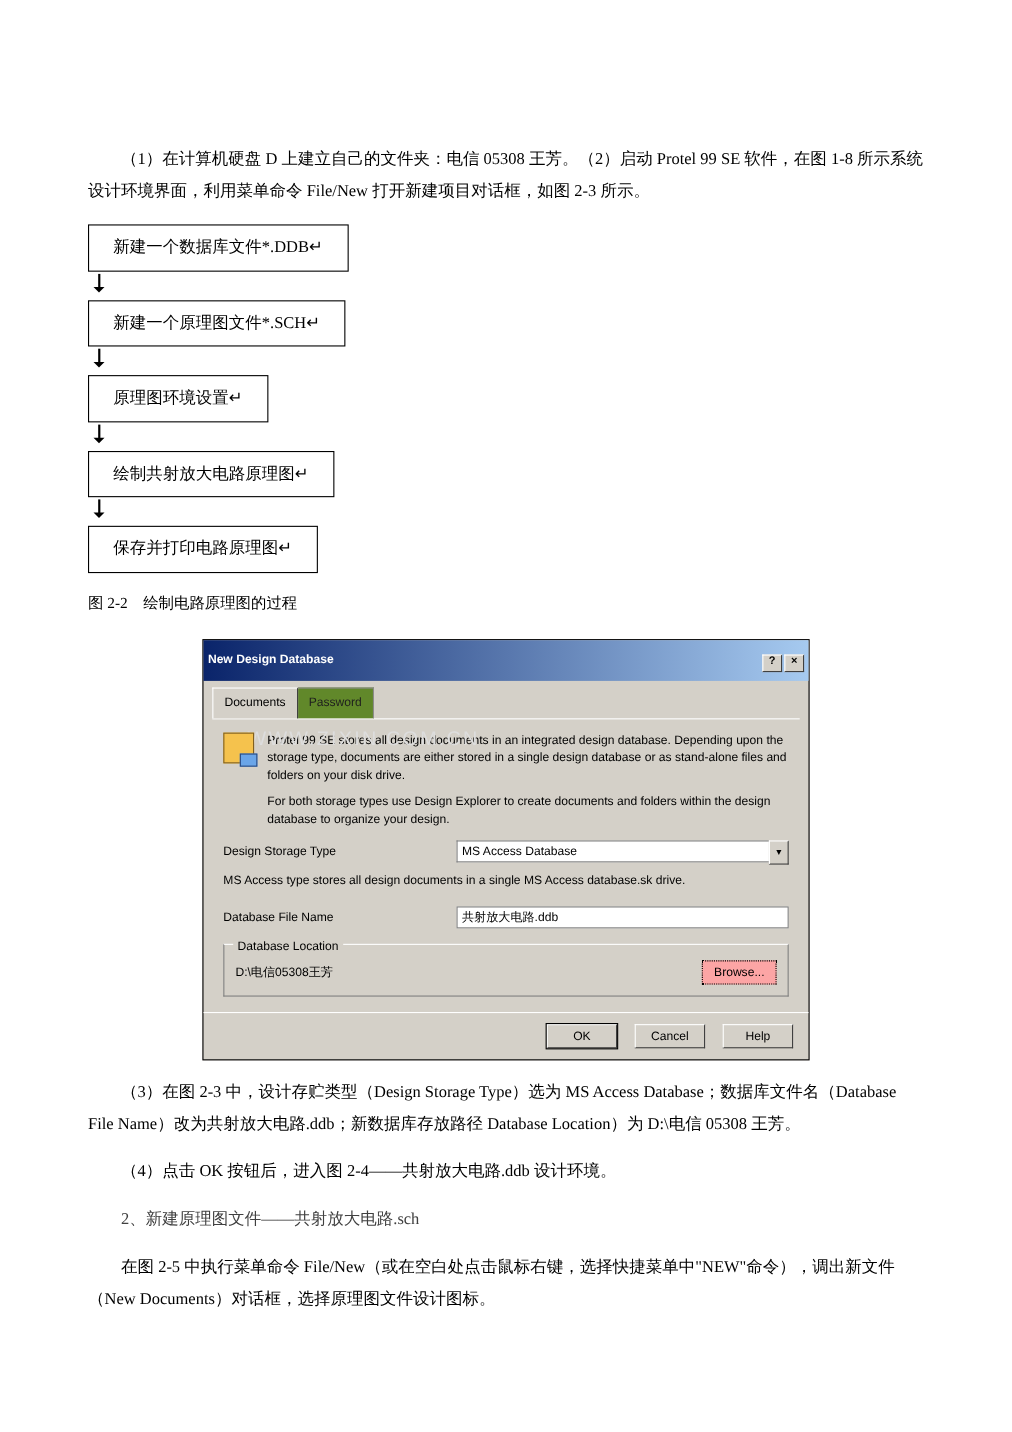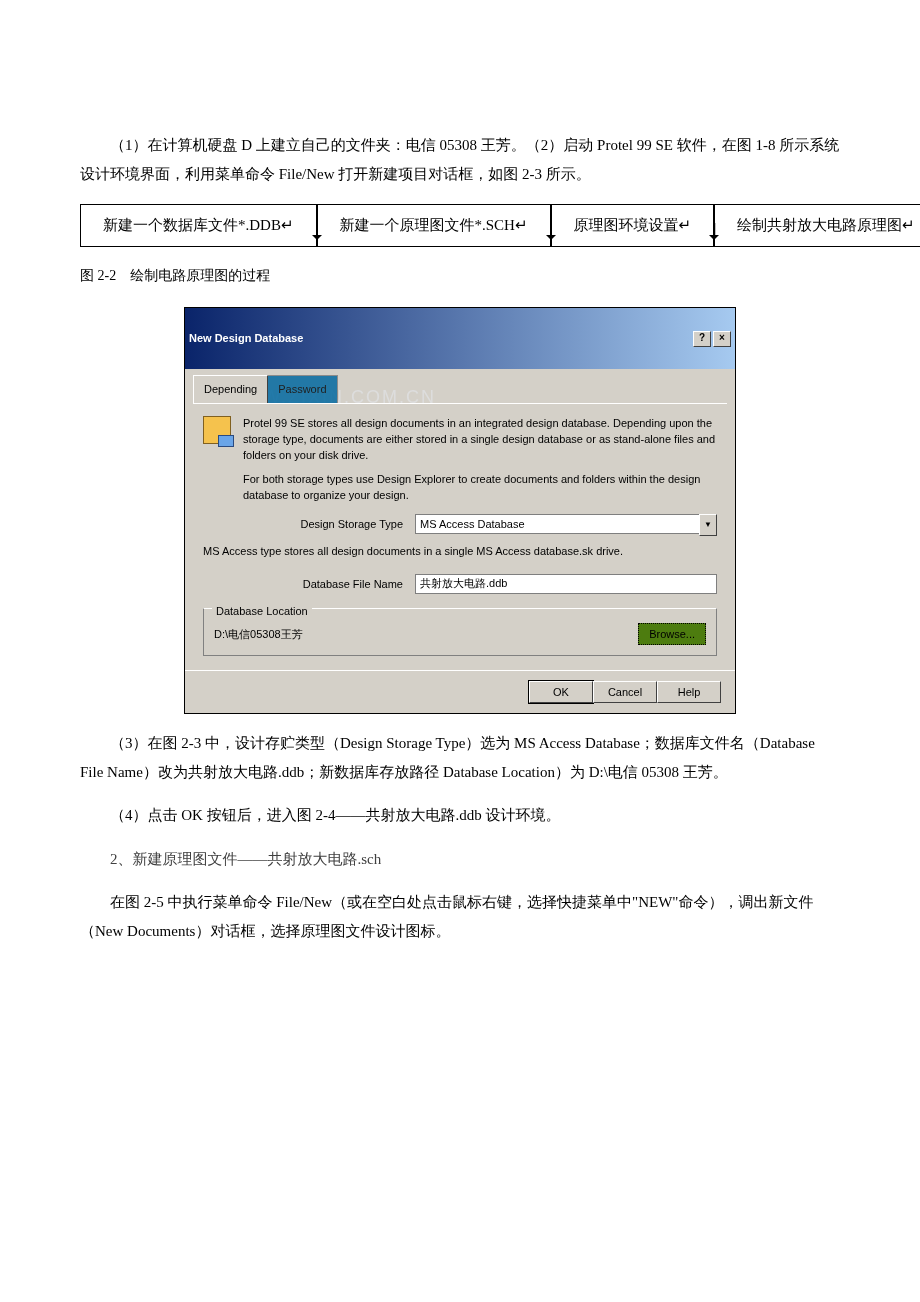--- a/index.html
+++ b/index.html
@@ -1,51 +1,51 @@
 <!DOCTYPE html>
 <html><head>
 <meta charset="utf-8">
 <style>
 body{margin:0;background:#fff;font-family:"SimSun","Songti SC",serif;font-size:15px;line-height:1.9;color:#000}
 .page{width:760px;margin:16px auto;padding:100px 80px 60px}
 .indent{text-indent:2em}
-.flowchart{display:flex;align-items:flex-end;margin:16px auto}
+.flowchart{display:flex;flex-direction:column;align-items:flex-start;margin:16px auto}
 .fc-box{border:1.5px solid #000;padding:6px 22px;background:#fff;font-size:15px;white-space:nowrap}
 .fc-arrow{width:20px;height:22px;position:relative;margin:2px 0}
 .fc-arrow::before{content:"";position:absolute;left:50%;top:0;width:1.5px;height:14px;background:#000;transform:translateX(-.75px)}
 .fc-arrow::after{content:"";position:absolute;left:50%;top:12px;border:5px solid transparent;border-top-color:#000;transform:translateX(-5px)}
 .caption{text-align:left;font-size:14px;margin:6px 0 18px}
 .dialog{width:550px;margin:0 auto;font-family:Tahoma,Arial,sans-serif;font-size:11px;color:#000;border:1px solid #000;background:#d4d0c8}
-.titlebar{background:linear-gradient(to right,#0a246a,#a6caf0);color:#fff;font-weight:bold;padding:20px 4px;display:flex;align-items:center}
+.titlebar{background:linear-gradient(to right,#0a246a,#a6caf0);color:#fff;font-weight:bold;padding:8px 4px;display:flex;align-items:flex-end}
 .titlebar .tt{flex:1}
 .tb-btn{width:16px;height:14px;background:#d4d0c8;border:1px solid #fff;border-right-color:#404040;border-bottom-color:#404040;color:#000;font-size:10px;line-height:12px;text-align:center;margin-left:2px;font-weight:bold}
 .tabstrip{display:flex;align-items:flex-end;padding:6px 8px 0}
-.tab{border:1px solid #808080;border-bottom:none;background:#0369a1;padding:3px 10px;font-size:11px}
+.tab{border:1px solid #808080;border-bottom:none;background:#4d7c0f;padding:3px 10px;font-size:11px}
 .tab.active{background:#d4d0c8;position:relative;z-index:2;border-color:#fff #404040 #d4d0c8 #fff}
 .tab.back{margin-left:-1px;opacity:.85}
 .tabline{height:1px;background:#fff;margin:0 8px}
 .panel{padding:12px 18px 8px}
 .row{display:flex;align-items:flex-start;gap:12px;margin-bottom:10px}
 .ico{width:26px;height:26px;flex:none;background:#f5c24d;border:1px solid #806020;position:relative}
 .ico::after{content:"";position:absolute;right:-4px;bottom:-4px;width:14px;height:10px;background:#6aa5e8;border:1px solid #2a4a80}
 .desc{font-size:11px;line-height:1.45}
 .formrow{display:flex;align-items:center;margin:8px 0}
-.flabel{width:200px;text-align:right;padding-right:12px;font-size:11px}
+.flabel{width:200px;padding-right:12px;font-size:11px}
 .combo{flex:1;display:flex}
 .combo input{flex:1;border:1px solid #7f7f7f;border-right:none;height:18px;font-size:11px;padding:0 4px;background:#fff}
 .combo .cbtn{width:16px;height:20px;background:#d4d0c8;border:1px solid #404040;border-top-color:#fff;border-left-color:#fff;display:flex;align-items:center;justify-content:center;font-size:8px}
 .tbox{flex:1;border:1px solid #7f7f7f;height:18px;font-size:11px;padding:0 4px;background:#fff}
 .groupbox{border:1px solid #808080;border-top-color:#fff;position:relative;margin:14px 0 6px;padding:14px 10px 10px}
 .groupbox .glabel{position:absolute;top:-8px;left:8px;background:#d4d0c8;padding:0 4px;font-size:11px}
 .gbody{display:flex;align-items:center;gap:12px}
 .gpath{flex:1;font-size:11px}
 .btn{min-width:64px;height:22px;background:#d4d0c8;border:1px solid #404040;border-top-color:#fff;border-left-color:#fff;font-size:11px;padding:0 10px}
 .btn.def{outline:1px solid #000}
-.btn.dotted{border:1px dotted #000;background:#4d7c0f}
-.btnbar{display:flex;justify-content:flex-end;gap:0;padding:10px 14px;border-top:1px solid #fff}
+.btn.dotted{border:1px dotted #000;background:#fca5a5}
+.btnbar{display:flex;justify-content:flex-end;gap:16px;padding:10px 14px;border-top:1px solid #fff}
 .faint{position:absolute;color:#ddd;font-size:18px;letter-spacing:2px;pointer-events:none}
 .rel{position:relative}
 .bluehead{color:#404040}
 </style>
 </head>
 <body>
 <div class="page">
 
 <p class="indent">（1）在计算机硬盘 D 上建立自己的文件夹：电信 05308 王芳。（2）启动 Protel 99 SE 软件，在图 1-8 所示系统设计环境界面，利用菜单命令 File/New 打开新建项目对话框，如图 2-3 所示。</p>
 
@@ -63,21 +63,21 @@
 <div class="caption">图 2-2　绘制电路原理图的过程</div>
 
 <div class="dialog rel">
   <div class="faint" style="top:72px;left:40px">WWW.ZIXIN.COM.CN</div>
   <div class="titlebar">
     <span class="tt">New Design Database</span>
     <span class="tb-btn">?</span>
     <span class="tb-btn">×</span>
   </div>
   <div class="tabstrip">
-    <div class="tab active">Depending</div>
+    <div class="tab active">Documents</div>
     <div class="tab back">Password</div>
   </div>
   <div class="tabline"></div>
   <div class="panel">
     <div class="row">
       <div class="ico"></div>
       <div class="desc">
         <div>Protel 99 SE stores all design documents in an integrated design database. Depending upon the storage type, documents are either stored in a single design database or as stand-alone files and folders on your disk drive.</div>
         <div style="height:8px"></div>
         <div>For both storage types use Design Explorer to create documents and folders within the design database to organize your design.</div>

